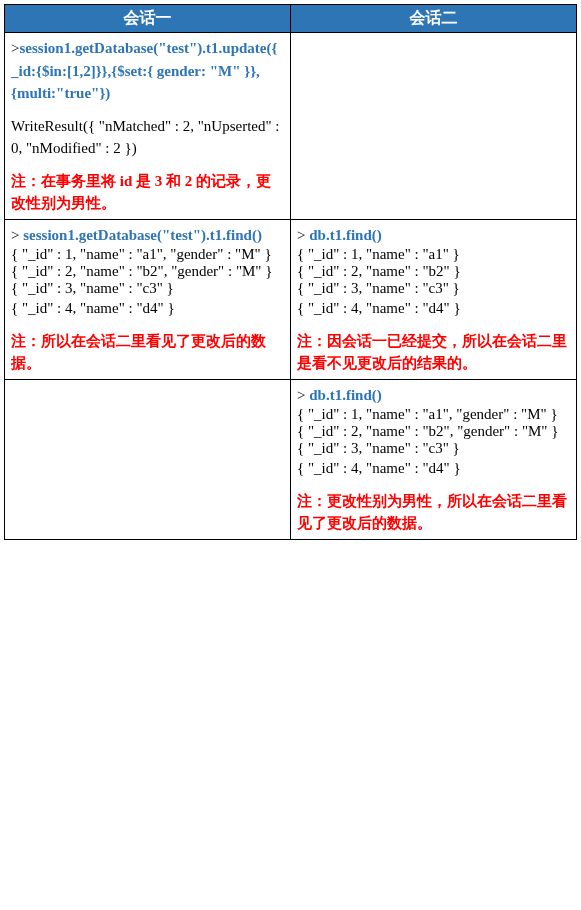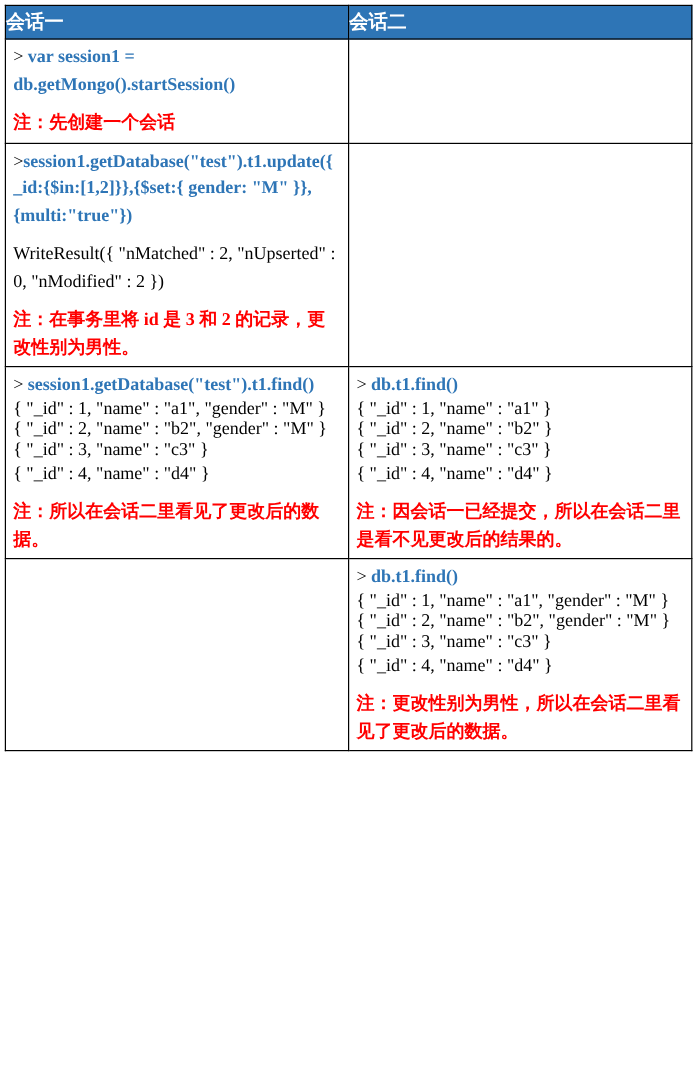--- a/index.html
+++ b/index.html
@@ -20,21 +20,21 @@
   th, td {
     border: 1px solid #000;
     vertical-align: top;
     padding: 4px 6px;
     word-wrap: break-word;
   }
   th {
     background: #2e75b6;
     color: #fff;
     font-weight: bold;
-    text-align: left;
+    text-align: center;
     font-size: 16px;
     padding: 3px 0;
     margin-top: 40px;
   }
   .cmd {
     color: #2e75b6;
     font-weight: bold;
   }
   .note {
     color: #ff0000;
@@ -55,27 +55,20 @@
 
 <table>
   <thead>
     <tr>
       <th>会话一</th>
       <th>会话二</th>
     </tr>
   </thead>
   <tbody>
 
-    <tr>
-      <td>
-        <div class="blk"><span class="gt">&gt; </span><span class="cmd">var session1 = db.getMongo().startSession()</span></div>
-        <div class="blk note">注：先创建一个会话</div>
-      </td>
-      <td></td>
-    </tr>
 
 
     <tr>
       <td>
         <div class="blk"><span class="gt">&gt;</span><span class="cmd">session1.getDatabase("test").t1.update({_id:{$in:[1,2]}},{$set:{ gender: "M" }},{multi:"true"})</span></div>
         <div class="blk plain">WriteResult({ "nMatched" : 2,     "nUpserted" : 0, "nModified" : 2 })</div>
         <div class="blk note">注：在事务里将 id 是 3 和 2 的记录，更改性别为男性。</div>
       </td>
       <td></td>
     </tr>

